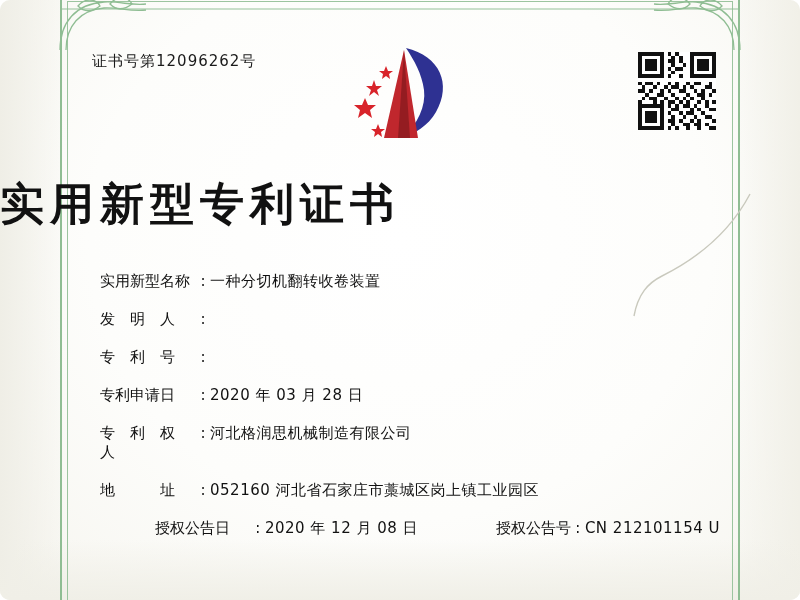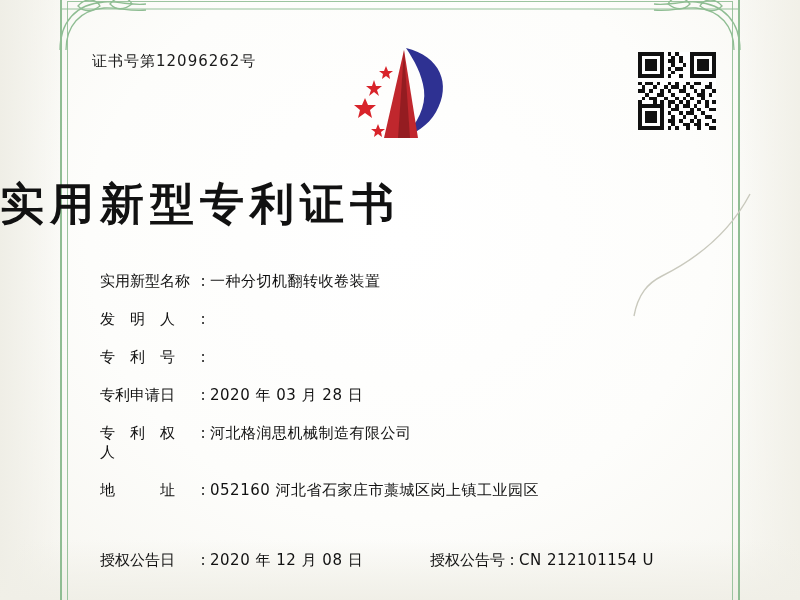--- a/index.html
+++ b/index.html
@@ -13,20 +13,21 @@
     background: #ffffff;
     font-family: "Liberation Serif", serif;
   }
   .certificate {
     position: relative;
     width: 800px;
     height: 600px;
     background:
       radial-gradient(ellipse at 50% 40%, #ffffff 0%, #fdfdfb 55%, #f6f5ef 100%);
     overflow: hidden;
+    border-radius: 10px;
   }
   
   .paper-edge-left {
     position: absolute;
     left: 0; top: 0; bottom: 0; width: 70px;
     background: linear-gradient(to right, #efeee6 0%, rgba(255,255,255,0) 100%);
     pointer-events: none;
   }
   .paper-edge-right {
     position: absolute;
@@ -153,36 +154,36 @@
   .field-colon {
     width: 14px;
     flex: 0 0 14px;
     text-align: center;
   }
   .field-value {
     flex: 1 1 auto;
     letter-spacing: 0.5px;
   }
   .field-row.split {
-    justify-content: flex-start;
+    justify-content: flex-end;
+    gap: 11px;
   }
   .split-left {
     display: flex;
     align-items: baseline;
     width: 330px;
     flex: 0 0 330px;
   }
   .split-right {
     display: flex;
     align-items: baseline;
   }
   .split-right .field-label {
     width: auto;
     flex: 0 0 auto;
-    margin-top: 32px;
   }
 </style>
 </head>
 <body>
 
 <div class="certificate">
 
   <div class="paper-edge-left"></div>
   <div class="paper-edge-right"></div>
   <div class="paper-edge-bottom"></div>

